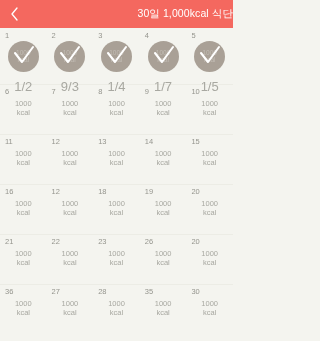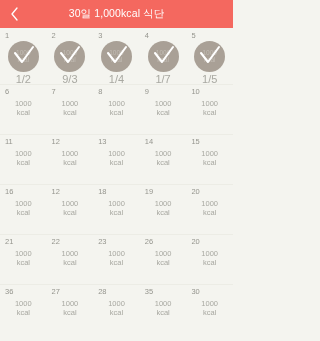--- a/index.html
+++ b/index.html
@@ -15,21 +15,21 @@
     -webkit-font-smoothing: antialiased;
   }
 
   
   .header {
     position: relative;
     height: 28px;
     background: #f4685f;
     display: flex;
     align-items: center;
-    justify-content: center;
+    justify-content: flex-end;
   }
   .back-btn {
     position: absolute;
     left: 0px;
     top: 0;
     width: 28px;
     height: 28px;
     display: flex;
     align-items: center;
     justify-content: center;
@@ -101,22 +101,22 @@
     color: #c2bcb4;
   }
   .check {
     position: absolute;
     left: 0;
     top: 0;
     width: 31px;
     height: 31px;
   }
   .date-label {
-    margin-top: 2px;
-    font-size: 11px;
+    margin-top: 8px;
+    font-size: 13px;
     color: #a8a8a1;
     line-height: 1;
   }
 
   
   .kcal-block {
     margin-top: 13px;
     text-align: center;
     line-height: 1.18;
   }

